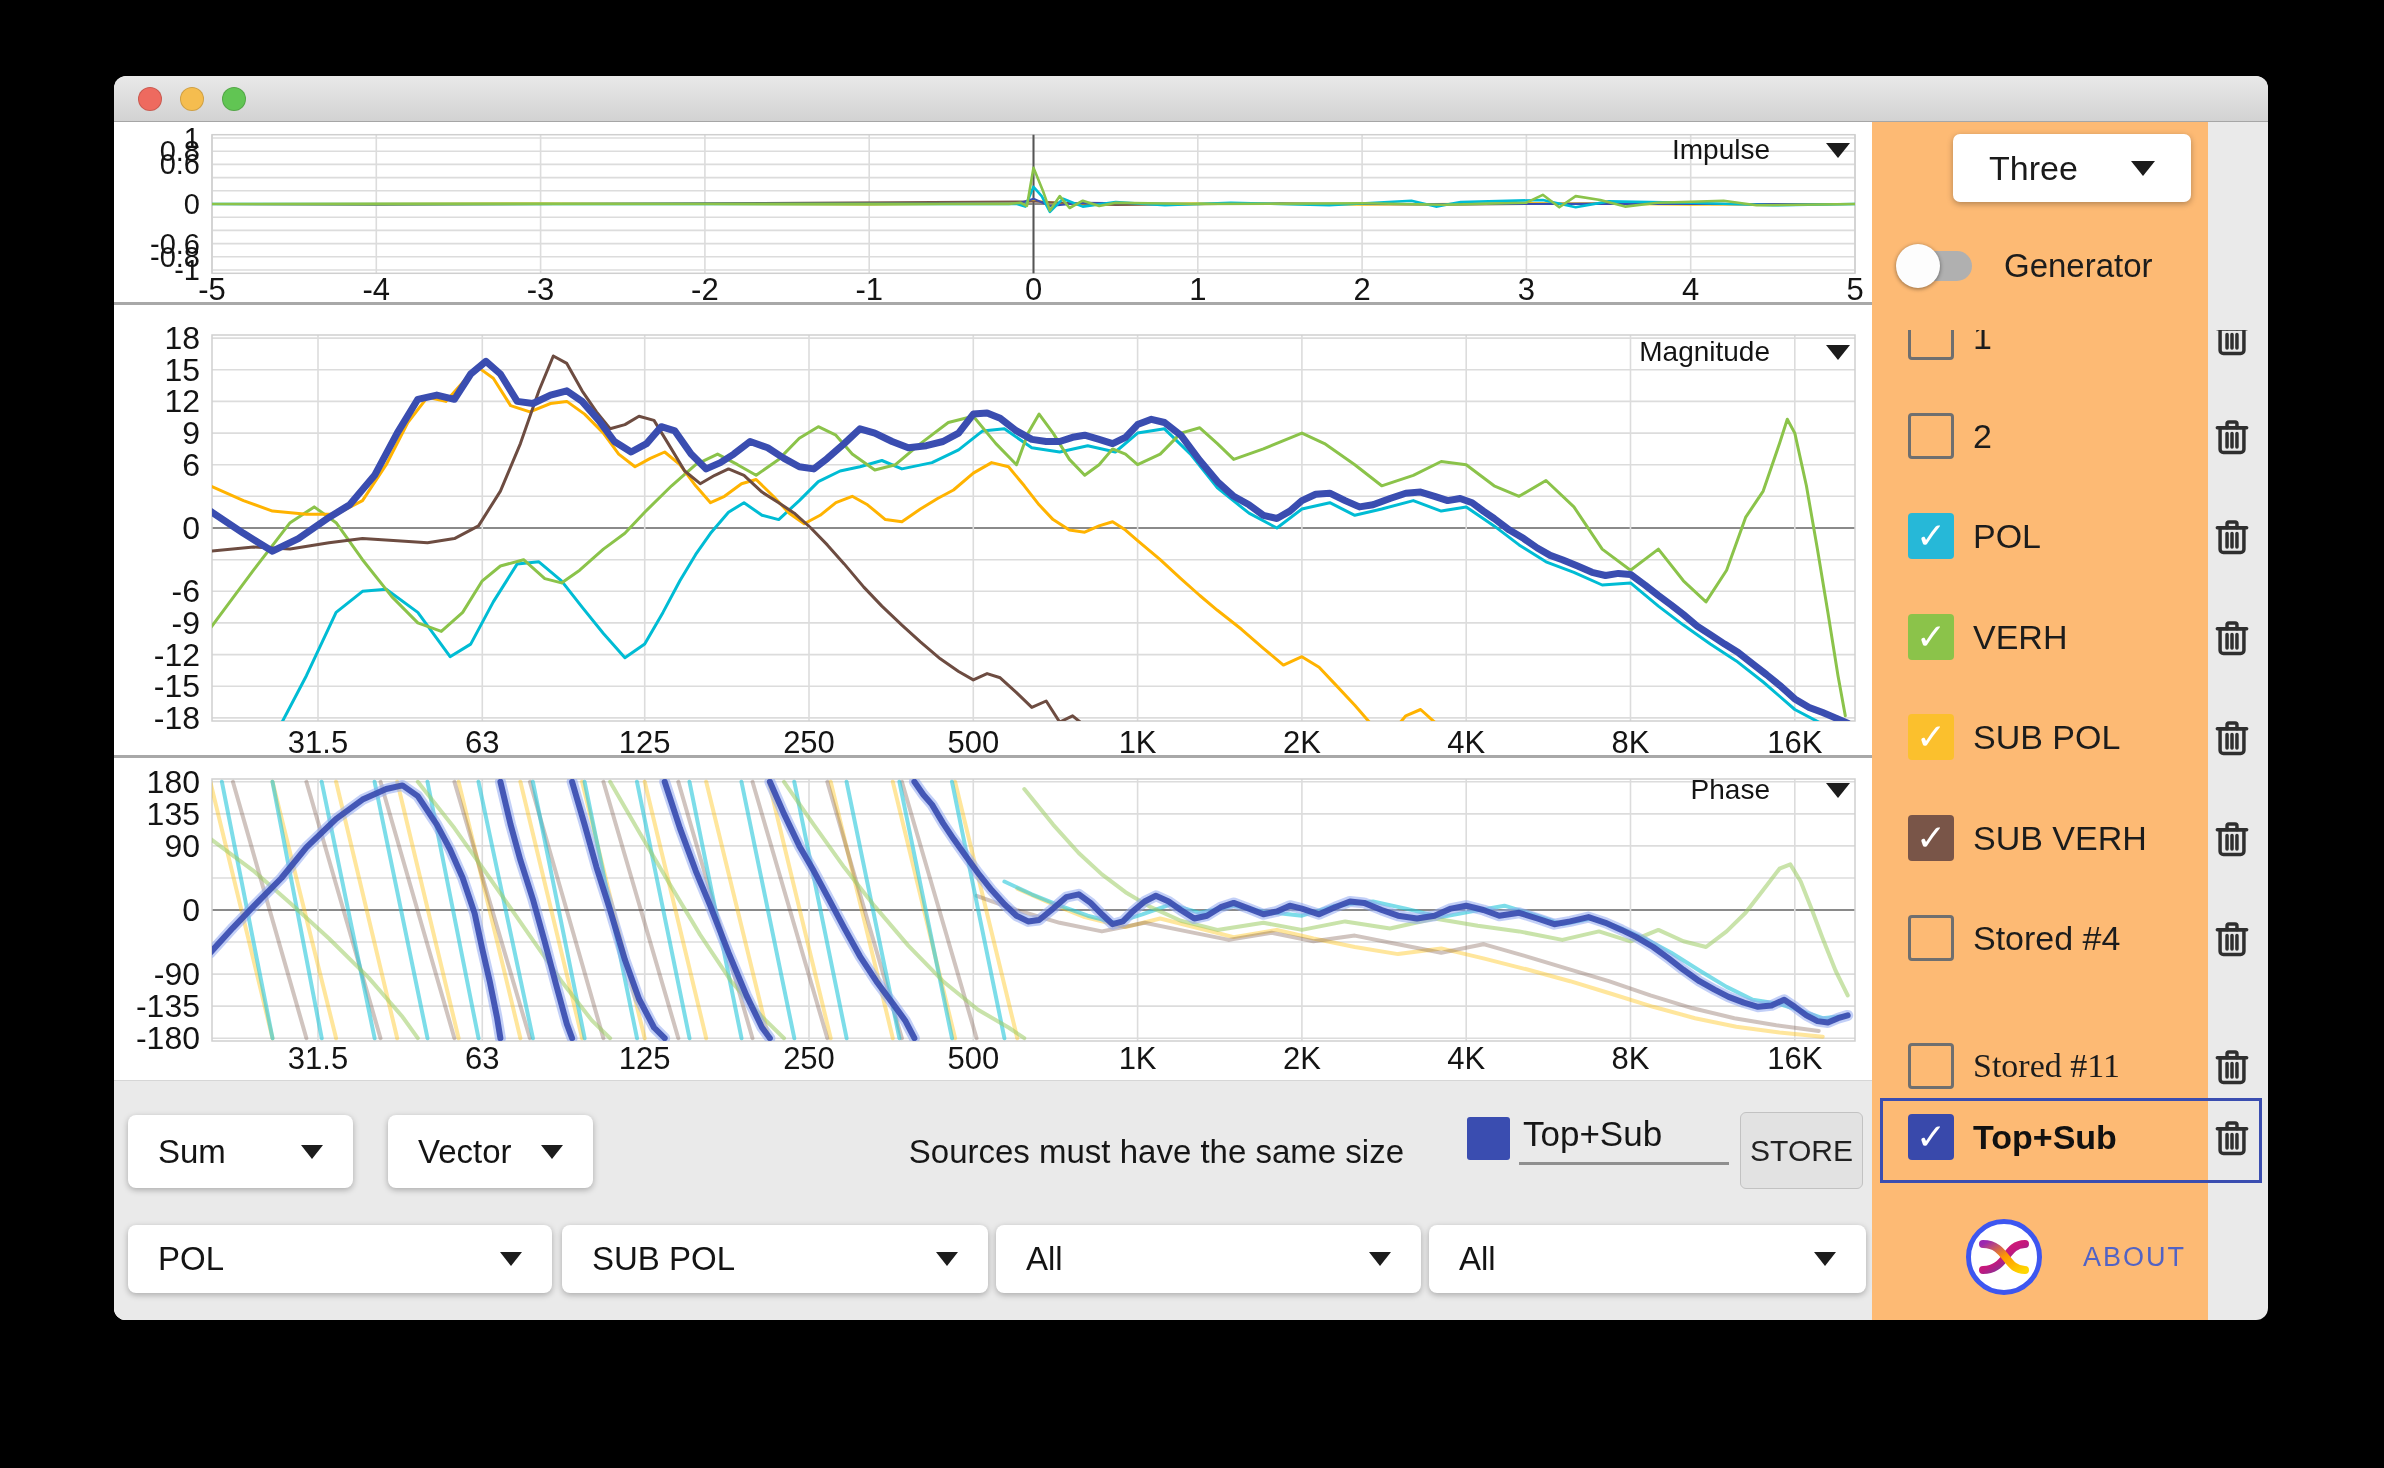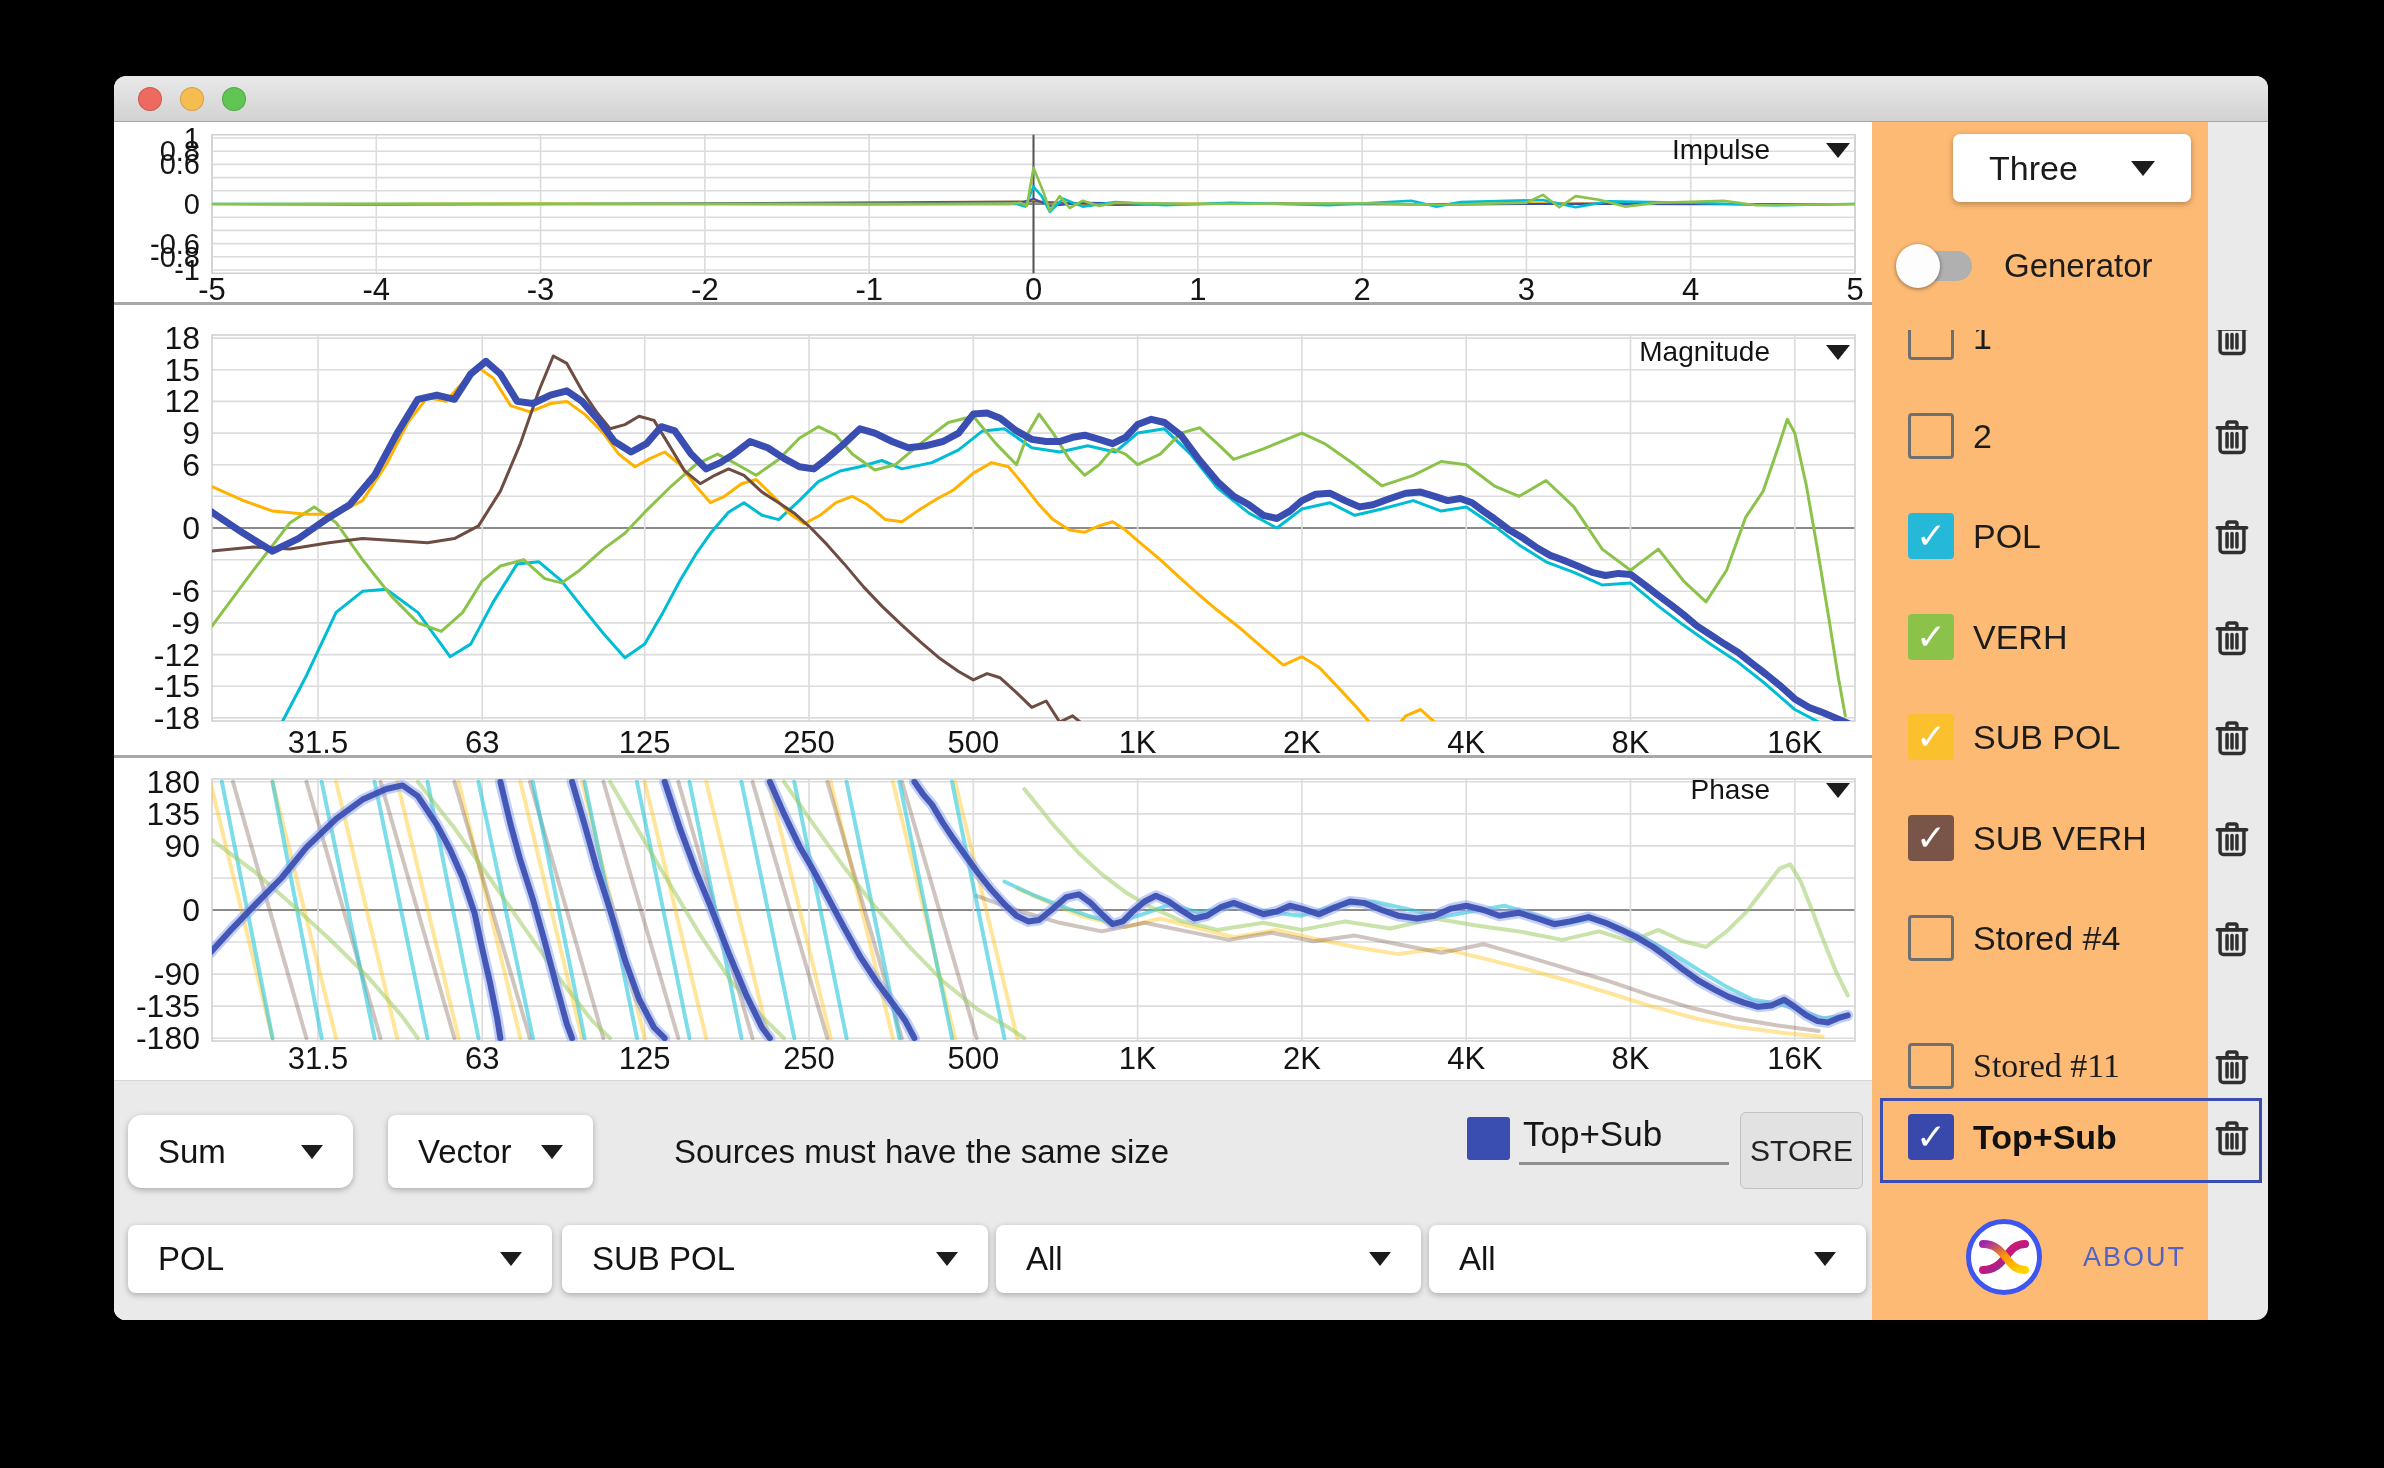--- a/index.html
+++ b/index.html
@@ -26,27 +26,27 @@
 
   .chart-title{position:absolute;right:22px;display:flex;align-items:center;gap:56px;cursor:default;}
   .chart-title .t{font-size:28px;color:#141414;}
   .tri{width:0;height:0;border-left:12px solid transparent;border-right:12px solid transparent;border-top:15px solid #1c1c1c;}
   #title-impulse{top:12px;} #title-magnitude{top:214px;} #title-phase{top:652px;}
 
   .controls{position:absolute;left:0;top:958px;width:1758px;height:240px;background:#eaeaea;border-top:1px solid #d6d6d6;}
   .dd{position:absolute;background:#fff;border-radius:8px;box-shadow:0 2px 6px rgba(0,0,0,.28);
     display:flex;align-items:center;justify-content:space-between;padding:0 30px;font-size:33px;color:#141414;cursor:pointer;}
   .dd .tri{border-left-width:11px;border-right-width:11px;border-top-width:14px;}
-  #dd-sum{left:14px;top:34px;width:225px;height:73px;border-radius:14px;}
+  #dd-sum{left:14px;top:34px;width:225px;height:73px;}
   #dd-vector{left:274px;top:34px;width:205px;height:73px;}
   #dd-b1{left:14px;top:144px;width:424px;height:68px;}
   #dd-b2{left:448px;top:144px;width:426px;height:68px;}
   #dd-b3{left:882px;top:144px;width:425px;height:68px;}
   #dd-b4{left:1315px;top:144px;width:437px;height:68px;}
-  .hint{position:absolute;left:560px;top:52px;width:730px;text-align:left;font-size:33px;color:#161616;}
+  .hint{position:absolute;left:560px;top:52px;width:730px;text-align:right;font-size:33px;color:#161616;}
   .swatch{position:absolute;left:1353px;top:36px;width:43px;height:43px;border-radius:3px;}
   .store-input{position:absolute;left:1405px;top:26px;width:210px;height:58px;background:transparent;border:none;
     border-bottom:3px solid #8f8f8f;font-size:35px;color:#161616;font-family:inherit;padding:0 0 2px 4px;outline:none;}
   .store-btn{position:absolute;left:1626px;top:31px;width:123px;height:77px;background:#e2e2e2;border:1px solid #c2c2c2;
     border-radius:6px;font-size:30px;color:#222;font-family:inherit;cursor:pointer;}
 
   .sidebar{position:absolute;left:1758px;top:46px;width:336px;height:1198px;background:#fdba74;padding-left:33px;}
   .three-dd{position:absolute;left:81px;top:12px;width:238px;height:68px;background:#fff;border-radius:7px;
     box-shadow:0 2px 6px rgba(0,0,0,.3);display:flex;align-items:center;justify-content:space-between;
     padding:0 36px;font-size:34px;cursor:pointer;}

